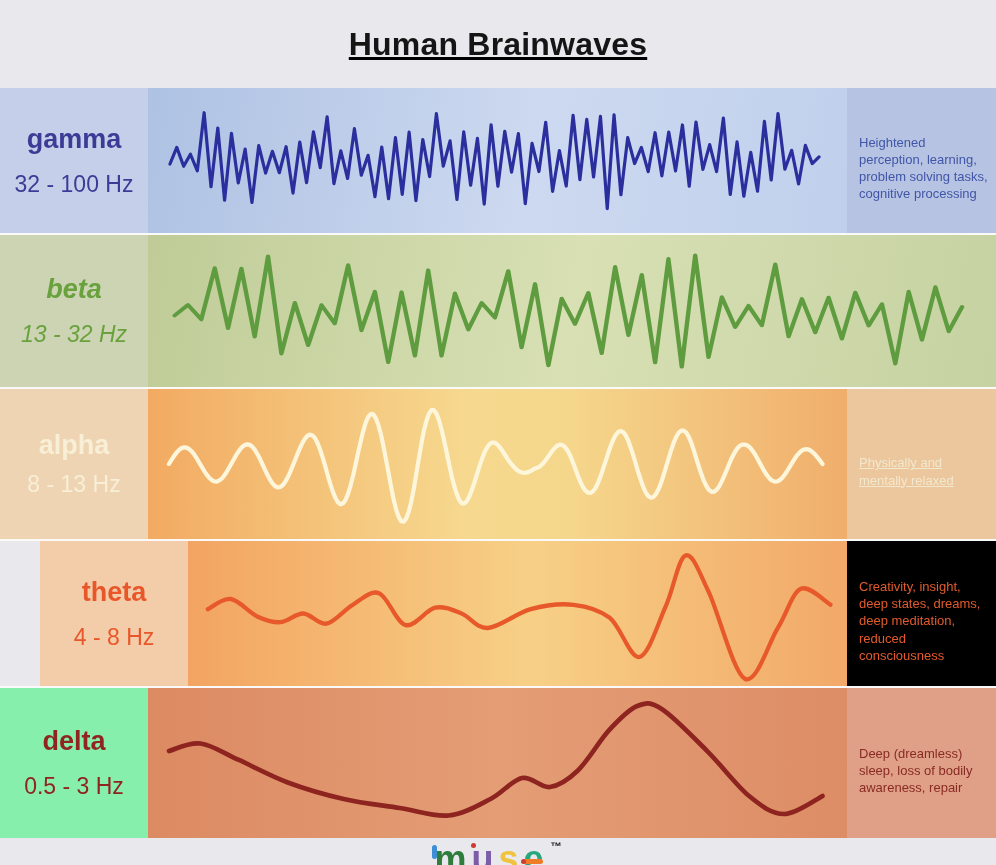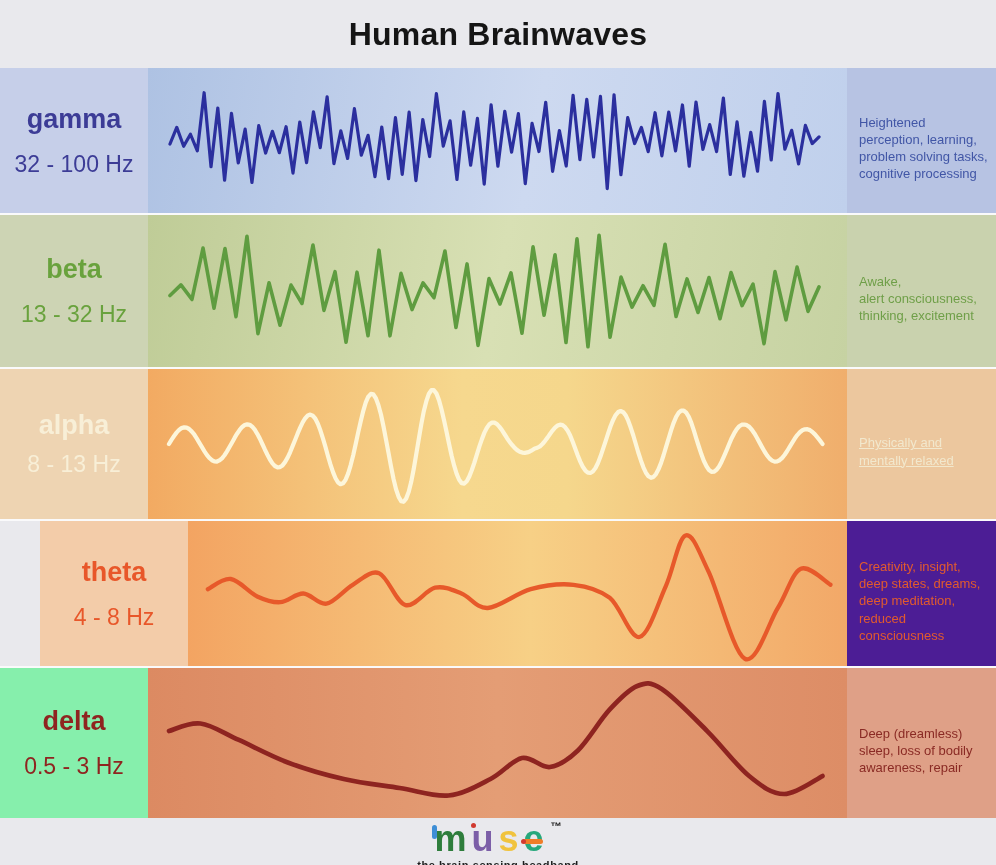--- a/index.html
+++ b/index.html
@@ -1,21 +1,21 @@
 <!DOCTYPE html>
 <html><head>
 <meta charset="utf-8">
 <style>
   html,body{margin:0;padding:0;background:#e9e9ed;}
   .poster{
     position:relative;width:996px;height:865px;overflow:hidden;
     background:#e9e9ed;font-family:"Liberation Sans",sans-serif;
   }
   
-  .header{height:68px;display:flex;align-items:center;justify-content:center;}
+  .header{height:88px;display:flex;align-items:center;justify-content:center;text-decoration:underline;}
   .title{font-size:32px;font-weight:bold;color:#151515;letter-spacing:.2px;}
   
   .row{display:flex;width:100%;}
   .row + .row{border-top:2px solid rgba(255,255,255,.75);}
   .row--gamma{height:145px;border-radius:9px;}
   .row--beta{height:152px;}
   .row--alpha{height:150px;}
   .row--theta{height:145px;}
   .row--delta{height:150px;}
   .label-col{
@@ -28,29 +28,29 @@
     width:149px;flex:0 0 149px;display:flex;align-items:center;
     padding:0 8px 0 12px;box-sizing:border-box;
   }
   .desc{font-size:13px;line-height:1.32;white-space:pre-line;margin-top:15px;}
   .wave-name{font-size:27px;font-weight:bold;}
   .wave-freq{font-size:23px;}
   
   .row--gamma .label-col{background:#c6cfe9;}
   .row--gamma .wave-col{background:linear-gradient(100deg,#aec2e3 0%,#cdd9f0 55%,#c0d0ec 100%);}
   .row--gamma .desc-col{background:#b7c3e3;}
-  .row--beta .label-col{background:#cdd4b4;}
+  .row--beta .label-col{background:#cdd4b4;font-style:italic;}
   .row--beta .wave-col{background:linear-gradient(100deg,#bfcc97 0%,#d8e0b4 50%,#c6d2a2 100%);}
   .row--beta .desc-col{background:#c9d2ae;}
   .row--alpha .label-col{background:#eed4b2;gap:10px;}
   .row--alpha .wave-col{background:linear-gradient(90deg,#f2aa62 0%,#f6d88e 45%,#f5d78c 60%,#f0ae6c 100%);}
   .row--alpha .desc-col{background:#ecc79e;}
   .row--theta .label-col{background:#f3cca9;margin-left:40px;}
   .row--theta .wave-col{background:linear-gradient(90deg,#f3a462 0%,#f7d086 52%,#f2a868 100%);}
-  .row--theta .desc-col{background:#4c1d95;}
+  .row--theta .desc-col{background:#000000;}
   .row--delta .label-col{background:#86efac;}
   .row--delta .wave-col{background:linear-gradient(90deg,#dc8a62 0%,#e49d75 50%,#dd8d66 100%);}
   .row--delta .desc-col{background:#dfa087;}
   
   .footer{height:55px;display:flex;align-items:center;justify-content:center;background:#e9e9ed;}
   .muse{display:flex;flex-direction:column;align-items:center;line-height:1;}
   .muse-word{display:flex;align-items:flex-start;font-weight:bold;font-size:36px;letter-spacing:5px;}
   .ml{position:relative;}
   .ml-m{color:#2e7d3c;}
   .ml-m::before{content:'';position:absolute;width:5px;height:14px;border-radius:3px;background:#3e8ed6;left:-2px;top:4px;}
@@ -92,25 +92,20 @@
 
   <div class="row row--beta">
     <div class="label-col">
       <div class="wave-name" style="color: rgb(105, 162, 61);">beta</div>
       <div class="wave-freq" style="color: rgb(105, 162, 61);">13 - 32 Hz</div>
     </div>
     <div class="wave-col">
       <svg viewBox="0 0 700 148" preserveAspectRatio="none">
           <path d="M 22.0 78.4 L 33.0 68.1 L 44.0 82.2 L 55.1 32.3 L 66.1 90.7 L 77.1 32.7 L 88.1 98.9 L 99.1 20.7 L 110.1 115.5 L 121.2 66.0 L 132.2 107.3 L 143.2 68.3 L 154.2 86.1 L 165.2 29.3 L 176.2 92.8 L 187.3 55.2 L 198.3 123.9 L 209.3 55.7 L 220.3 117.5 L 231.3 34.3 L 242.3 117.6 L 253.4 56.9 L 264.4 92.0 L 275.4 66.1 L 286.4 80.5 L 297.4 35.1 L 308.4 109.4 L 319.5 47.7 L 330.5 126.9 L 341.5 62.0 L 352.5 86.6 L 363.5 56.4 L 374.5 115.1 L 385.6 31.1 L 396.6 97.5 L 407.6 38.8 L 418.6 124.1 L 429.6 23.2 L 440.6 128.3 L 451.7 19.7 L 462.7 119.0 L 473.7 60.4 L 484.7 89.7 L 495.7 68.9 L 506.7 88.0 L 517.8 28.5 L 528.8 98.8 L 539.8 62.3 L 550.8 94.9 L 561.8 60.9 L 572.8 101.0 L 583.9 56.0 L 594.9 88.2 L 605.9 67.4 L 616.9 125.2 L 627.9 55.2 L 638.9 102.0 L 650.0 50.8 L 661.0 93.8 L 672.0 70.0" fill="none" stroke="#5f9c40" stroke-width="3.6" stroke-linecap="round" stroke-linejoin="round"></path>
         </svg>
-    </div>
-    <div class="desc-col">
-      <div class="desc" style="color: rgb(111, 159, 72);">Awake,
-alert consciousness,
-thinking, excitement</div>
     </div>
   </div>
 
   <div class="row row--alpha">
     <div class="label-col">
       <div class="wave-name" style="color: rgb(248, 239, 215);">alpha</div>
       <div class="wave-freq" style="color: rgb(248, 239, 215);">8 - 13 Hz</div>
     </div>
     <div class="wave-col">
       <svg viewBox="0 0 700 148" preserveAspectRatio="none">

